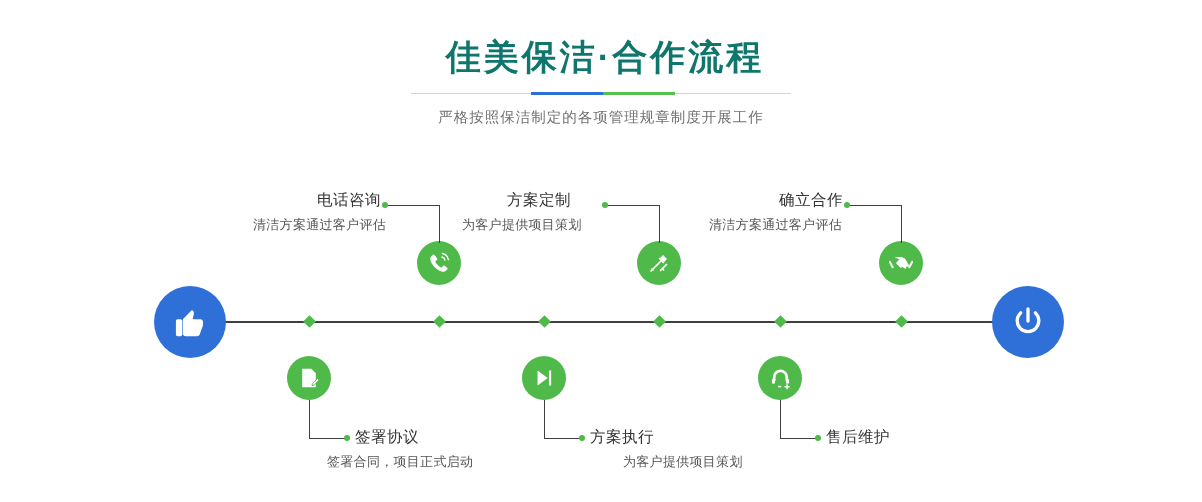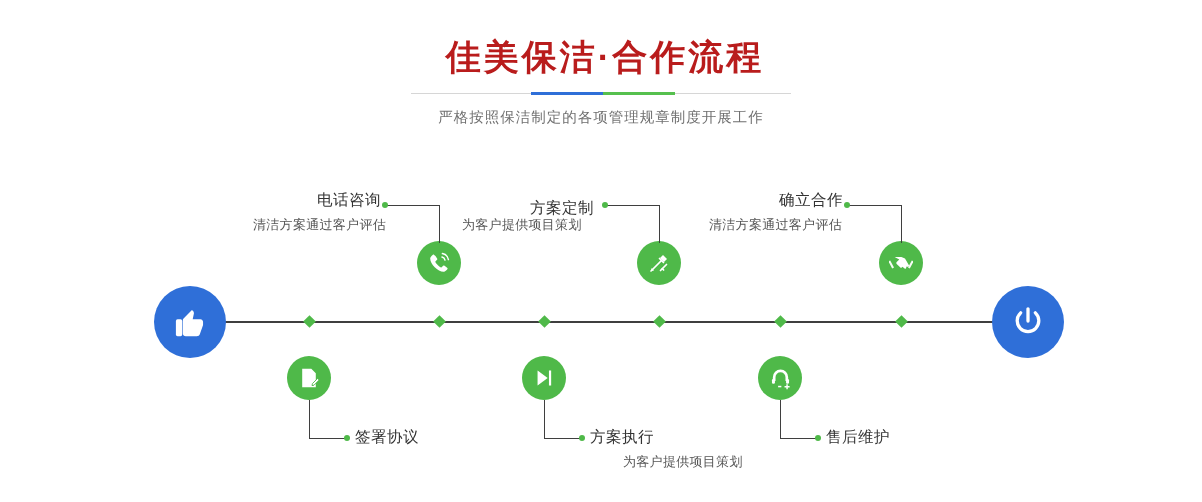--- a/index.html
+++ b/index.html
@@ -24,21 +24,21 @@
     position: absolute;
     top: 0;
     left: 0;
     width: 1202px;
     text-align: center;
   }
   .title {
     margin-top: 34px;
     font-size: 35px;
     letter-spacing: 3px;
-    color: #b91c1c;
+    color: #0f766e;
     font-weight: bold;
     line-height: 46px;
     padding-left: 8px;
   }
   .rule-wrap {
     position: relative;
     width: 380px;
     height: 3px;
     margin: 12px auto 0 auto;
   }
@@ -218,38 +218,39 @@
         <svg width="24" height="24" viewBox="0 0 24 24" fill="#ffffff">
           <path d="M5.2 2.8 h9.1 l4.5 4.5 v13.9 H5.2z M7.6 9.4 h8 v1.5 h-8z M7.6 12.6 h8 v1.5 h-8z M7.6 15.8 h5.2 v1.5 H7.6z"></path>
           <path d="M20.6 12.4 l1.6 1.6 -5.2 5.2 -2 .4 .4-2z" fill="#ffffff" stroke="#4fb949" stroke-width="0.9"></path>
         </svg>
       </span>
     </div>
     <div class="stem" style="left:309px; top:400px; height:38px;"></div>
     <div class="arm" style="left:309px; top:438px; width:40px;"></div>
     <div class="dot" style="left:344px; top:435px;"></div>
     <div class="label-title" style="left:355px; top:427px;">签署协议</div>
+    <div class="label-desc" style="left:327px; top:453px;">签署合同，项目正式启动</div>
 
     <div class="diamond" style="left:655px; top:317px;"></div>
     <div class="node-icon" style="left:637px; top:241px;">
       <span>
         <svg width="24" height="24" viewBox="0 0 24 24" fill="none" stroke="#ffffff" stroke-width="1.7" stroke-linecap="round">
           <path d="M4 20 L14.5 9.5"></path>
           <path d="M12.5 7.5 L16.5 11.5"></path>
           <path d="M16 4 L20 8 L17 11 L13 7 Z" fill="#ffffff" stroke="none"></path>
           <path d="M4 20 L4.6 16.9 L7.1 19.4 Z" fill="#ffffff" stroke="none"></path>
           <path d="M13.5 19.5 L19.5 13.5"></path>
           <path d="M15.3 17.7 L16.6 19"></path>
         </svg>
       </span>
     </div>
     <div class="stem" style="left:659px; top:205px; height:38px;"></div>
     <div class="arm" style="left:605px; top:205px; width:55px;"></div>
     <div class="dot" style="left:602px; top:202px;"></div>
-    <div class="label-title" style="left:530px; top:190px;margin-top:8px;">方案定制</div>
+    <div class="label-title" style="left:507px; top:190px;">方案定制</div>
     <div class="label-desc" style="left:462px; top:216px;">为客户提供项目策划</div>
 
     <div class="diamond" style="left:540px; top:317px;"></div>
     <div class="node-icon" style="left:522px; top:356px;">
       <span>
         <svg width="22" height="22" viewBox="0 0 24 24" fill="#ffffff">
           <path d="M5 3.8 L16 12 L5 20.2 Z"></path>
           <rect x="17.4" y="3.8" width="2.4" height="16.4"></rect>
         </svg>
       </span>

